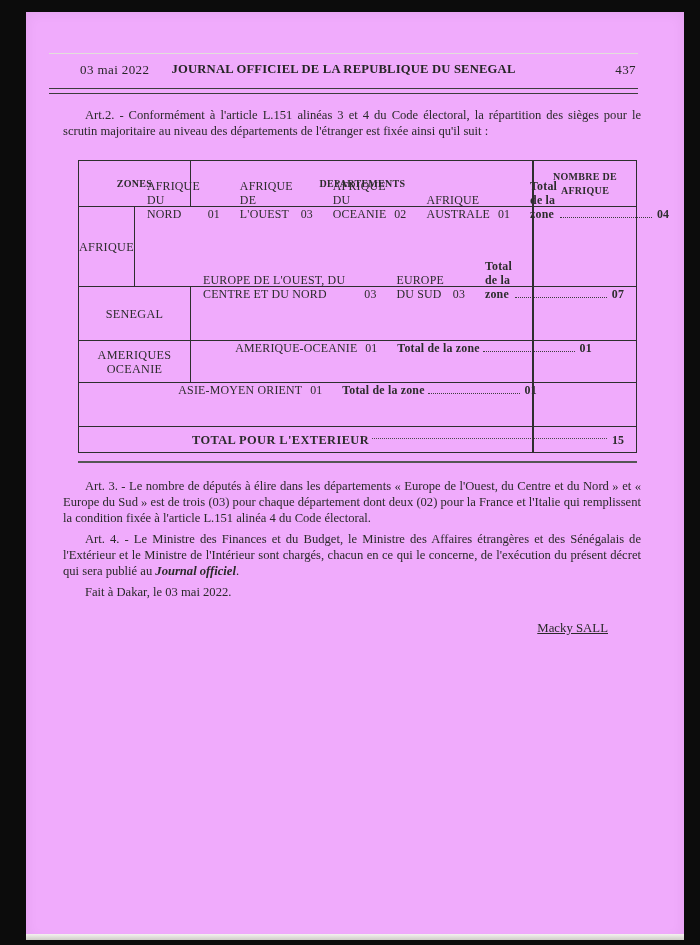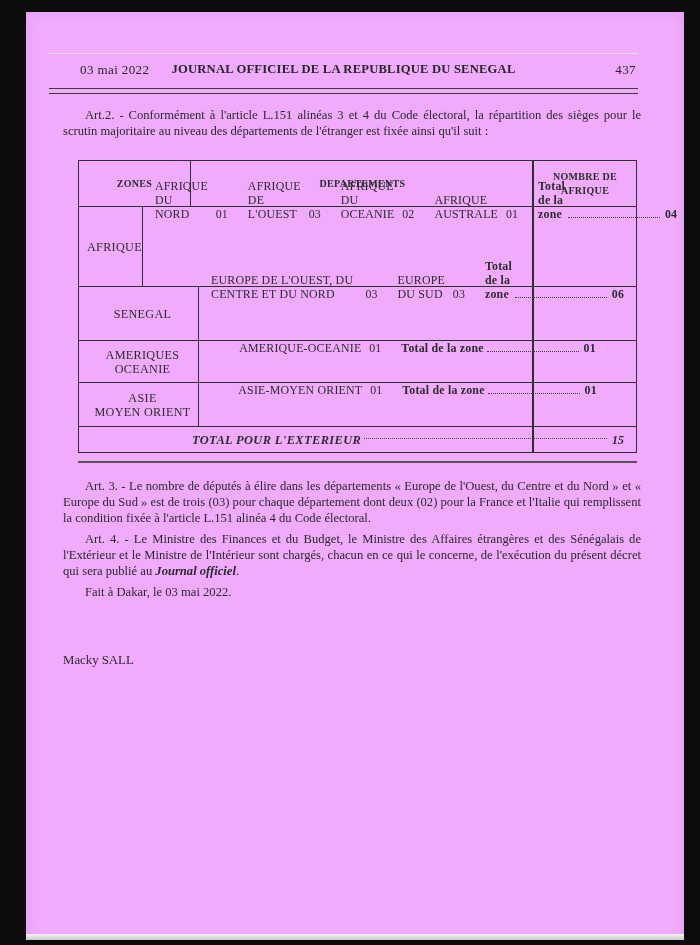--- a/index.html
+++ b/index.html
@@ -32,54 +32,54 @@
     border-top:1.6px solid #3c3c3c;border-bottom:1.6px solid #3c3c3c;
   }
   
   .para{
     margin:0 0 5px 0;font-size:12.6px;line-height:16px;text-align:justify;
     text-indent:22px;color:#2a2a2a;
   }
   .art2{position:absolute;left:37px;right:43px;top:95px;}
   .lower{position:absolute;left:37px;right:43px;top:466px;}
   .dateline{text-align:left;margin-top:1px;}
-  .signature{margin-top:52px;padding-right:33px;text-indent:0;font-size:12.8px;}
+  .signature{margin-top:20px;text-align:right;padding-right:33px;text-indent:0;font-size:12.8px;text-decoration:underline;}
   .ital{font-style:italic;font-weight:bold;}
   
   .seats-table{
     position:absolute;left:52px;top:148px;width:559px;height:293px;
     border:1.8px solid #2e2e2e;box-sizing:border-box;
     font-size:11.9px;color:#2c2c2c;
   }
   .vrule{position:absolute;top:0;bottom:0;left:453px;width:1.6px;background:#2e2e2e;z-index:3;}
   .table-underline{position:absolute;left:52px;top:449px;width:559px;height:1.5px;background:#555;}
   .hrow{display:flex;height:45px;box-sizing:border-box;}
   .hcell{display:flex;align-items:center;justify-content:center;text-align:center;
          font-weight:bold;font-size:10px;letter-spacing:.3px;}
   .hcell.z{width:112px;border-right:1.6px solid #2e2e2e;box-sizing:border-box;}
   .hcell.d{flex:1;}
   .hcell.n{width:102px;padding:0 5px;line-height:14px;box-sizing:border-box;}
   .zrow{display:flex;border-top:1.5px solid #2e2e2e;box-sizing:border-box;}
   .h80{height:80px;} .h54{height:54px;} .h42{height:42px;} .h44{height:44px;}
   .zcell{
     width:112px;border-right:1.6px solid #2e2e2e;box-sizing:border-box;
     display:flex;align-items:center;justify-content:center;text-align:center;
-    font-size:12.2px;letter-spacing:.3px;line-height:14px;white-space:pre-line;margin-left:8px;
+    font-size:12.2px;letter-spacing:.3px;line-height:14px;white-space:pre-line;
   }
   .lines{flex:1;display:flex;flex-direction:row;justify-content:center;
          padding:0 8px 0 12px;box-sizing:border-box;gap:16px;}
   .line{display:flex;align-items:flex-end;height:14px;line-height:14px;letter-spacing:.2px;}
   .dots{flex:1;border-bottom:1.7px dotted #4a4a4a;margin:0 1px 3px 3px;}
   .num{min-width:20px;text-align:center;}
   .bold{font-weight:bold;}
   .sp{flex:1;}
   .tdots{flex:none;width:92px;border-bottom:1.7px dotted #3d3d3d;margin:0 1px 3px 3px;}
   .grand{
     display:flex;align-items:center;border-top:1.6px solid #2e2e2e;height:28px;
-    padding:0 8px 0 113px;box-sizing:border-box;font-style:italic;
+    padding:0 8px 0 113px;box-sizing:border-box;
   }
   .grand .glabel{font-size:12.4px;letter-spacing:.4px;}
   .grand .dots{margin-bottom:5px;}
 </style>
 </head>
 <body>
 
 <div class="photo">
   <div class="page">
 
@@ -145,21 +145,21 @@
           </div>
           <div class="line">
             <span>EUROPE DU SUD</span>
             <span class="dots"></span>
             <span class="num">03</span>
           </div>
           <div class="line">
             <span class="sp"></span>
             <span class="bold">Total de la zone</span>
             <span class="tdots"></span>
-            <span class="num bold">06</span>
+            <span class="num bold">07</span>
           </div>
         </div>
       </div>
 
       <div class="zrow h42">
         <div class="zcell">AMERIQUES
 OCEANIE</div>
         <div class="lines">
           <div class="line">
             <span>AMERIQUE-OCEANIE</span>
@@ -169,22 +169,20 @@
           <div class="line">
             <span class="sp"></span>
             <span class="bold">Total de la zone</span>
             <span class="tdots"></span>
             <span class="num bold">01</span>
           </div>
         </div>
       </div>
 
       <div class="zrow h44">
-        <div class="zcell">ASIE
-MOYEN ORIENT</div>
         <div class="lines">
           <div class="line">
             <span>ASIE-MOYEN ORIENT</span>
             <span class="dots"></span>
             <span class="num">01</span>
           </div>
           <div class="line">
             <span class="sp"></span>
             <span class="bold">Total de la zone</span>
             <span class="tdots"></span>

